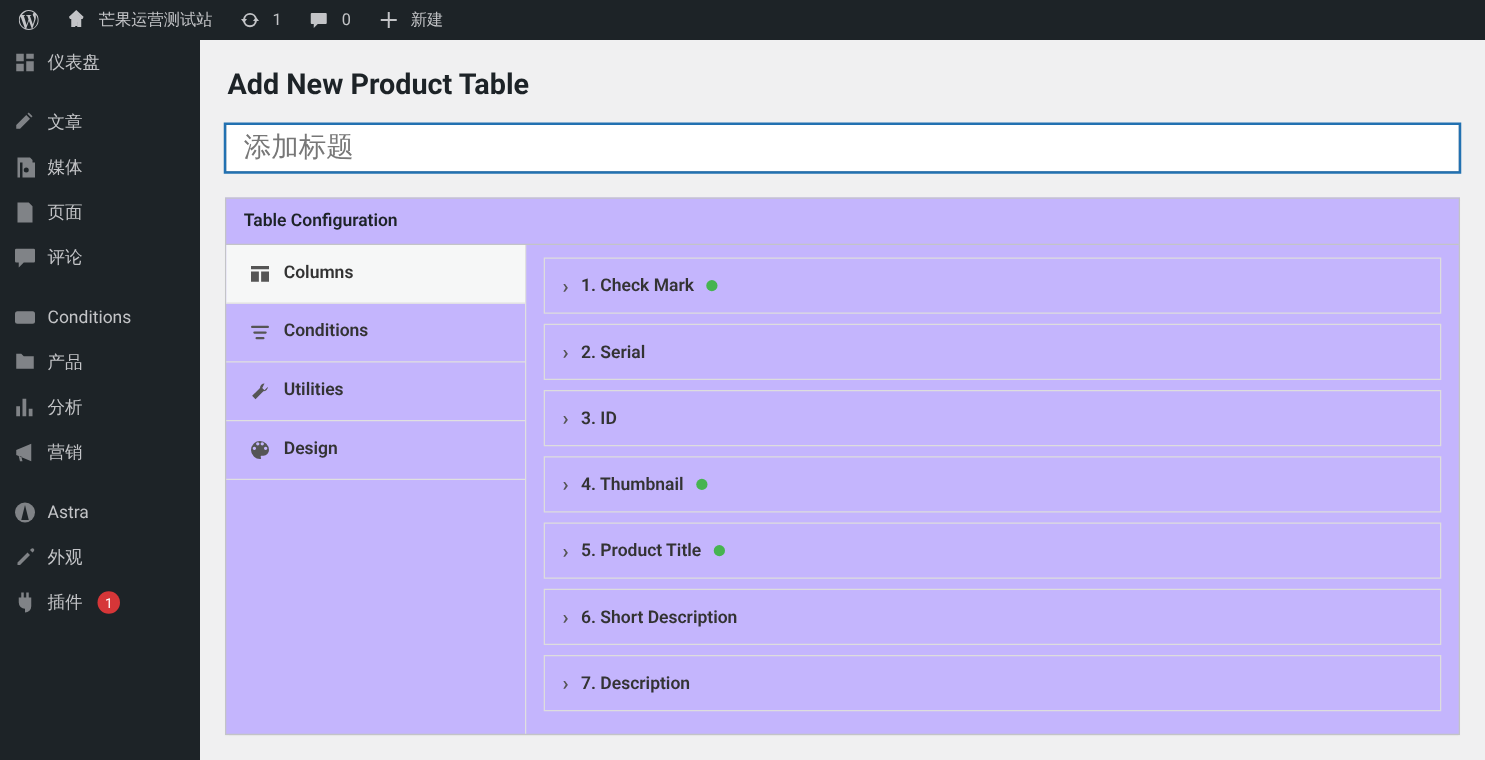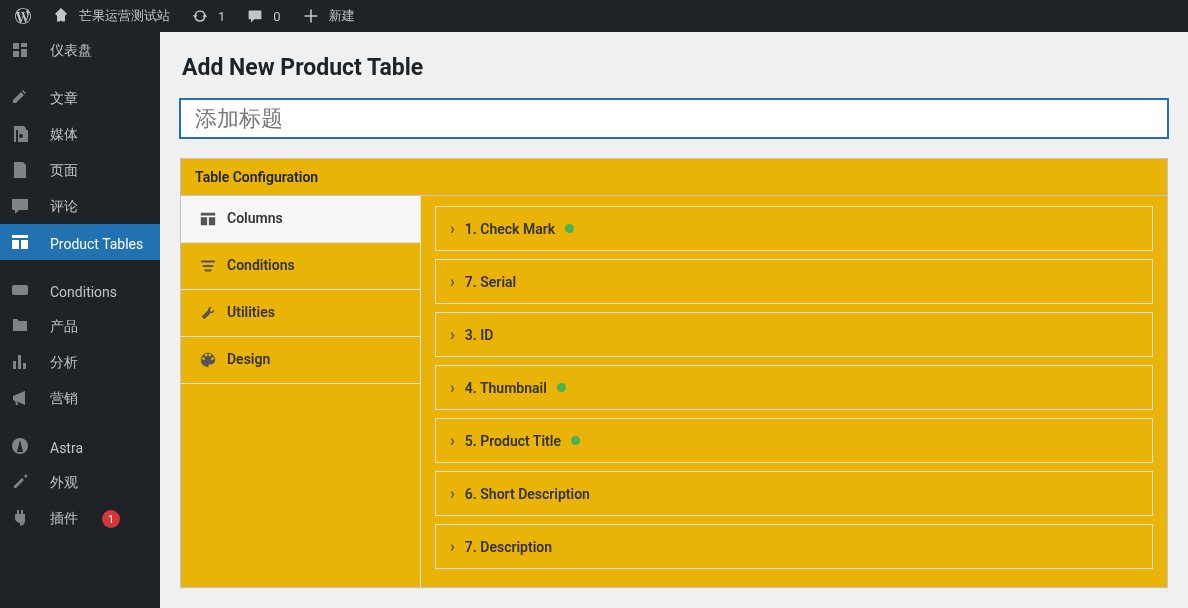--- a/index.html
+++ b/index.html
@@ -3,34 +3,34 @@
 <meta charset="utf-8">
 <style>
 *{box-sizing:border-box;margin:0;padding:0;font-family:-apple-system,BlinkMacSystemFont,"Segoe UI",Roboto,sans-serif}
 body{width:1188px;height:608px;overflow:hidden;background:#f0f0f1;position:relative}
 .adminbar{height:32px;background:#1d2327;color:#c3c4c7;display:flex;align-items:center;font-size:13px;padding:0 8px;gap:8px}
 .adminbar .ab-item{display:flex;align-items:center;gap:10px;padding:0 7px;height:32px;cursor:pointer}
 .adminbar svg{width:20px;height:20px;fill:currentColor}
 .adminbar .small svg{width:16px;height:16px}
 .wrap{display:flex;height:576px}
 .sidebar{width:160px;background:#1d2327;color:#c3c4c7;font-size:14px;overflow:hidden}
-.menu-item{display:flex;align-items:flex-end;gap:20px;padding:8px 10px;cursor:pointer;position:relative}
+.menu-item{display:flex;align-items:center;gap:8px;padding:8px 10px;cursor:pointer;position:relative}
 .menu-item svg{width:20px;height:20px;fill:currentColor;opacity:.6}
 .menu-item.current{background:#2271b1;color:#fff}
 .menu-item.current svg{opacity:1}
 .menu-item.current::after{content:"";position:absolute;right:-8px;top:50%;transform:translateY(-50%);border:8px solid transparent;border-right-color:#f0f0f1}
 .submenu{background:#2c3338;font-size:13px}
 .submenu .sub{padding:6px 12px;cursor:pointer;color:#c3c4c7}
 .submenu .sub.current{color:#fff;font-weight:600}
 .badge{display:inline-flex;align-items:center;justify-content:center;min-width:18px;height:18px;border-radius:9px;background:#d63638;color:#fff;font-size:11px;padding:0 5px;margin-left:4px}
 .content{flex:1;padding:10px 20px 0 20px;overflow:hidden}
 h1.page-title{font-size:23px;font-weight:700;color:#1d2327;margin:12px 0 18px 2px}
 .title-input{width:100%;font-size:22px;padding:6px 14px;border:1px solid #8c8f94;background:#fff;color:#555;outline:2px solid #2271b1;outline-offset:-1px;margin-bottom:20px}
 .title-input::placeholder{color:#777}
-.postbox{border:1px solid #c3c4c7;background:#eab308;box-shadow:0 1px 1px rgba(0,0,0,.04)}
+.postbox{border:1px solid #c3c4c7;background:#c4b5fd;box-shadow:0 1px 1px rgba(0,0,0,.04)}
 .postbox-header{padding:10px 14px;border-bottom:1px solid #c3c4c7;font-size:14px;font-weight:600;color:#1d2327}
 .config-body{display:flex}
 .tabs{width:240px;border-right:1px solid #e0e0e0}
 .tab{display:flex;align-items:flex-start;gap:10px;padding:14px 18px;border-bottom:1px solid #e0e0e0;cursor:pointer;font-size:14px;color:#333;font-weight:600}
 .tab svg{width:18px;height:18px;fill:#555}
 .tab.active{background:#f6f7f7}
 .cols{flex:1;padding:10px 14px}
 .col-row{border:1px solid #ddd;padding:12px 14px;margin-bottom:8px;display:flex;align-items:center;gap:10px;font-size:14px;font-weight:600;color:#333;cursor:pointer}
 .col-row .chev{font-size:16px;color:#555}
 .dot{width:9px;height:9px;border-radius:50%;background:#46b450;display:inline-block}
@@ -98,26 +98,20 @@
           <path d="M4 2h9l3 3v13H4zM6 10h8v1H6zm0 3h8v1H6z"></path>
         </svg>
         <span>页面</span>
       </div>
   <div class="menu-item">
         <svg viewBox="0 0 20 20">
           <path d="M3 3h14a1 1 0 011 1v9a1 1 0 01-1 1H9l-4 4v-4H3a1 1 0 01-1-1V4a1 1 0 011-1z"></path>
         </svg>
         <span>评论</span>
       </div>
-  <div class="menu-item current">
-        <svg viewBox="0 0 20 20">
-          <path d="M2 3h16v3H2zm0 5h7v9H2zm9 0h7v9h-7z"></path>
-        </svg>
-        <span>Product Tables</span>
-      </div>
   <div style="height:12px"></div>
   <div class="menu-item">
         <svg viewBox="0 0 20 20">
           <rect x="2" y="5" width="16" height="10" rx="2"></rect>
         </svg>
         <span>Conditions</span>
       </div>
   <div class="menu-item">
         <svg viewBox="0 0 20 20">
           <path d="M3 3h4l2 2h8v10H3z"></path>
@@ -192,21 +186,21 @@
             </div>
       </div>
       <div class="cols" id="cols">
             <div class="col-row">
               <span class="chev">›</span>
               <span>1. Check Mark</span>
               <span class="dot"></span>
             </div>
             <div class="col-row">
               <span class="chev">›</span>
-              <span>7. Serial</span>
+              <span>2. Serial</span>
             </div>
             <div class="col-row">
               <span class="chev">›</span>
               <span>3. ID</span>
             </div>
             <div class="col-row">
               <span class="chev">›</span>
               <span>4. Thumbnail</span>
               <span class="dot"></span>
             </div>

